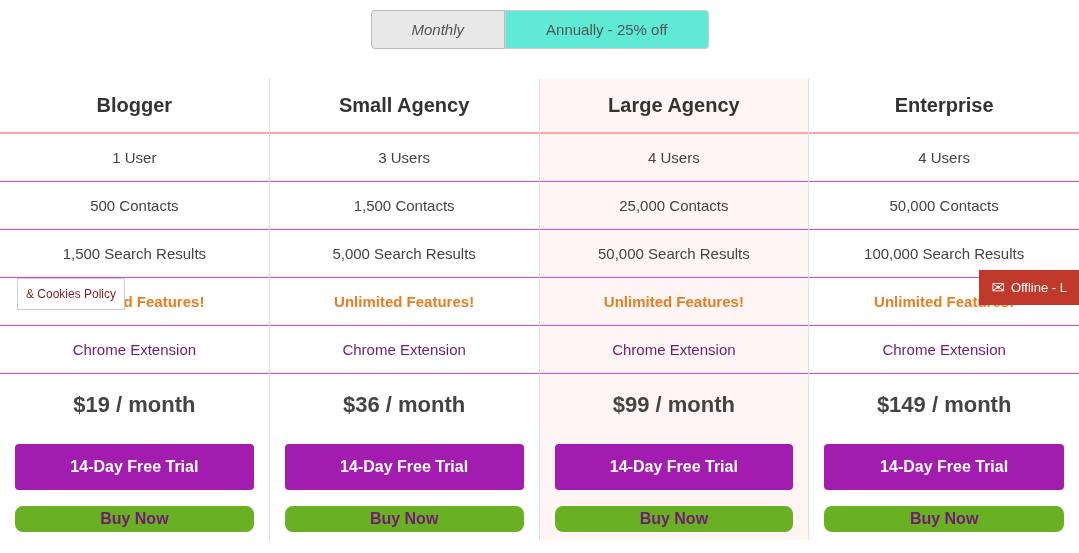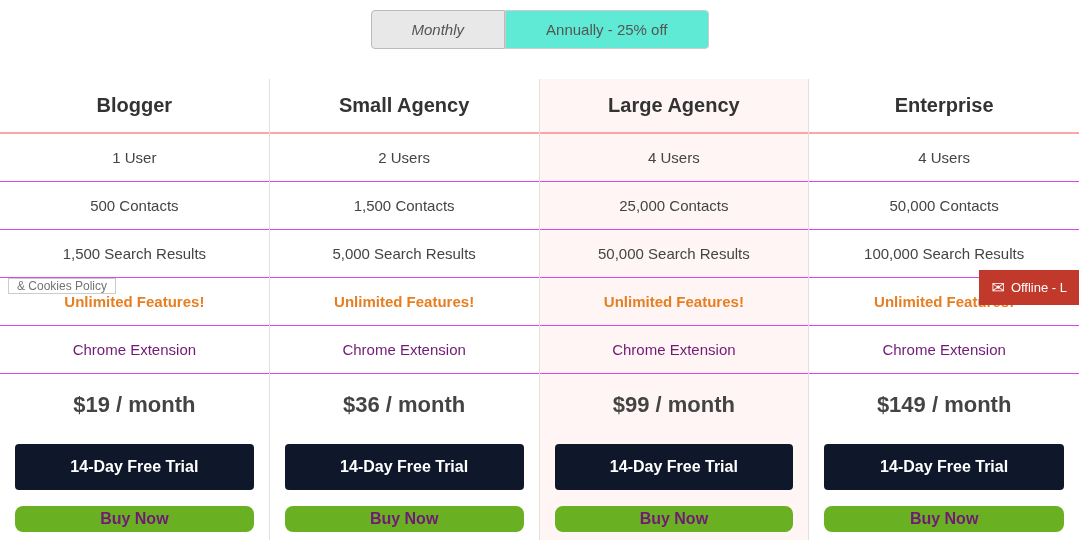--- a/index.html
+++ b/index.html
@@ -101,21 +101,21 @@
     .plan-row.trial-btn {
       padding: 8px 15px;
       border-bottom: none;
     }
     .plan-row.buy-btn {
       padding: 8px 15px;
       border-bottom: none;
     }
 
     .btn-trial {
-      background: #0f172a;
+      background: #a21caf;
       color: #fff;
       border: none;
       border-radius: 4px;
       padding: 14px 0;
       font-size: 16px;
       font-weight: bold;
       cursor: pointer;
       width: 100%;
     }
 
@@ -127,27 +127,27 @@
       padding: 4px 0;
       font-size: 16px;
       font-weight: bold;
       cursor: pointer;
       width: 100%;
     }
 
     
     .cookie-tooltip {
       position: absolute;
-      left: 8px;
+      left: 17px;
       top: 278px;
       background: #fff;
       border: 1px solid #ccc;
-      padding: 0 8px;
+      padding: 8px 8px;
       font-size: 12px;
-      color: #737373;
+      color: #7f1d1d;
       white-space: nowrap;
       z-index: 10;
     }
 
     
     .offline-widget {
       position: absolute;
       right: 0;
       top: 270px;
       background: #c0392b;
@@ -185,21 +185,21 @@
       <div class="plan-row price">$19 / month</div>
       <div class="plan-row trial-btn">
         <button class="btn-trial">14-Day Free Trial</button>
       </div>
       <div class="plan-row buy-btn">
         <button class="btn-buy">Buy Now</button>
       </div>
     </div>
     <div class="plan-col">
       <div class="plan-name">Small Agency</div>
-      <div class="plan-row">2 Users</div>
+      <div class="plan-row">3 Users</div>
       <div class="plan-row">1,500 Contacts</div>
       <div class="plan-row">5,000 Search Results</div>
       <div class="plan-row unlimited">Unlimited Features!</div>
       <div class="plan-row chrome-ext">
         <a href="#">Chrome Extension</a>
       </div>
       <div class="plan-row price">$36 / month</div>
       <div class="plan-row trial-btn">
         <button class="btn-trial">14-Day Free Trial</button>
       </div>

